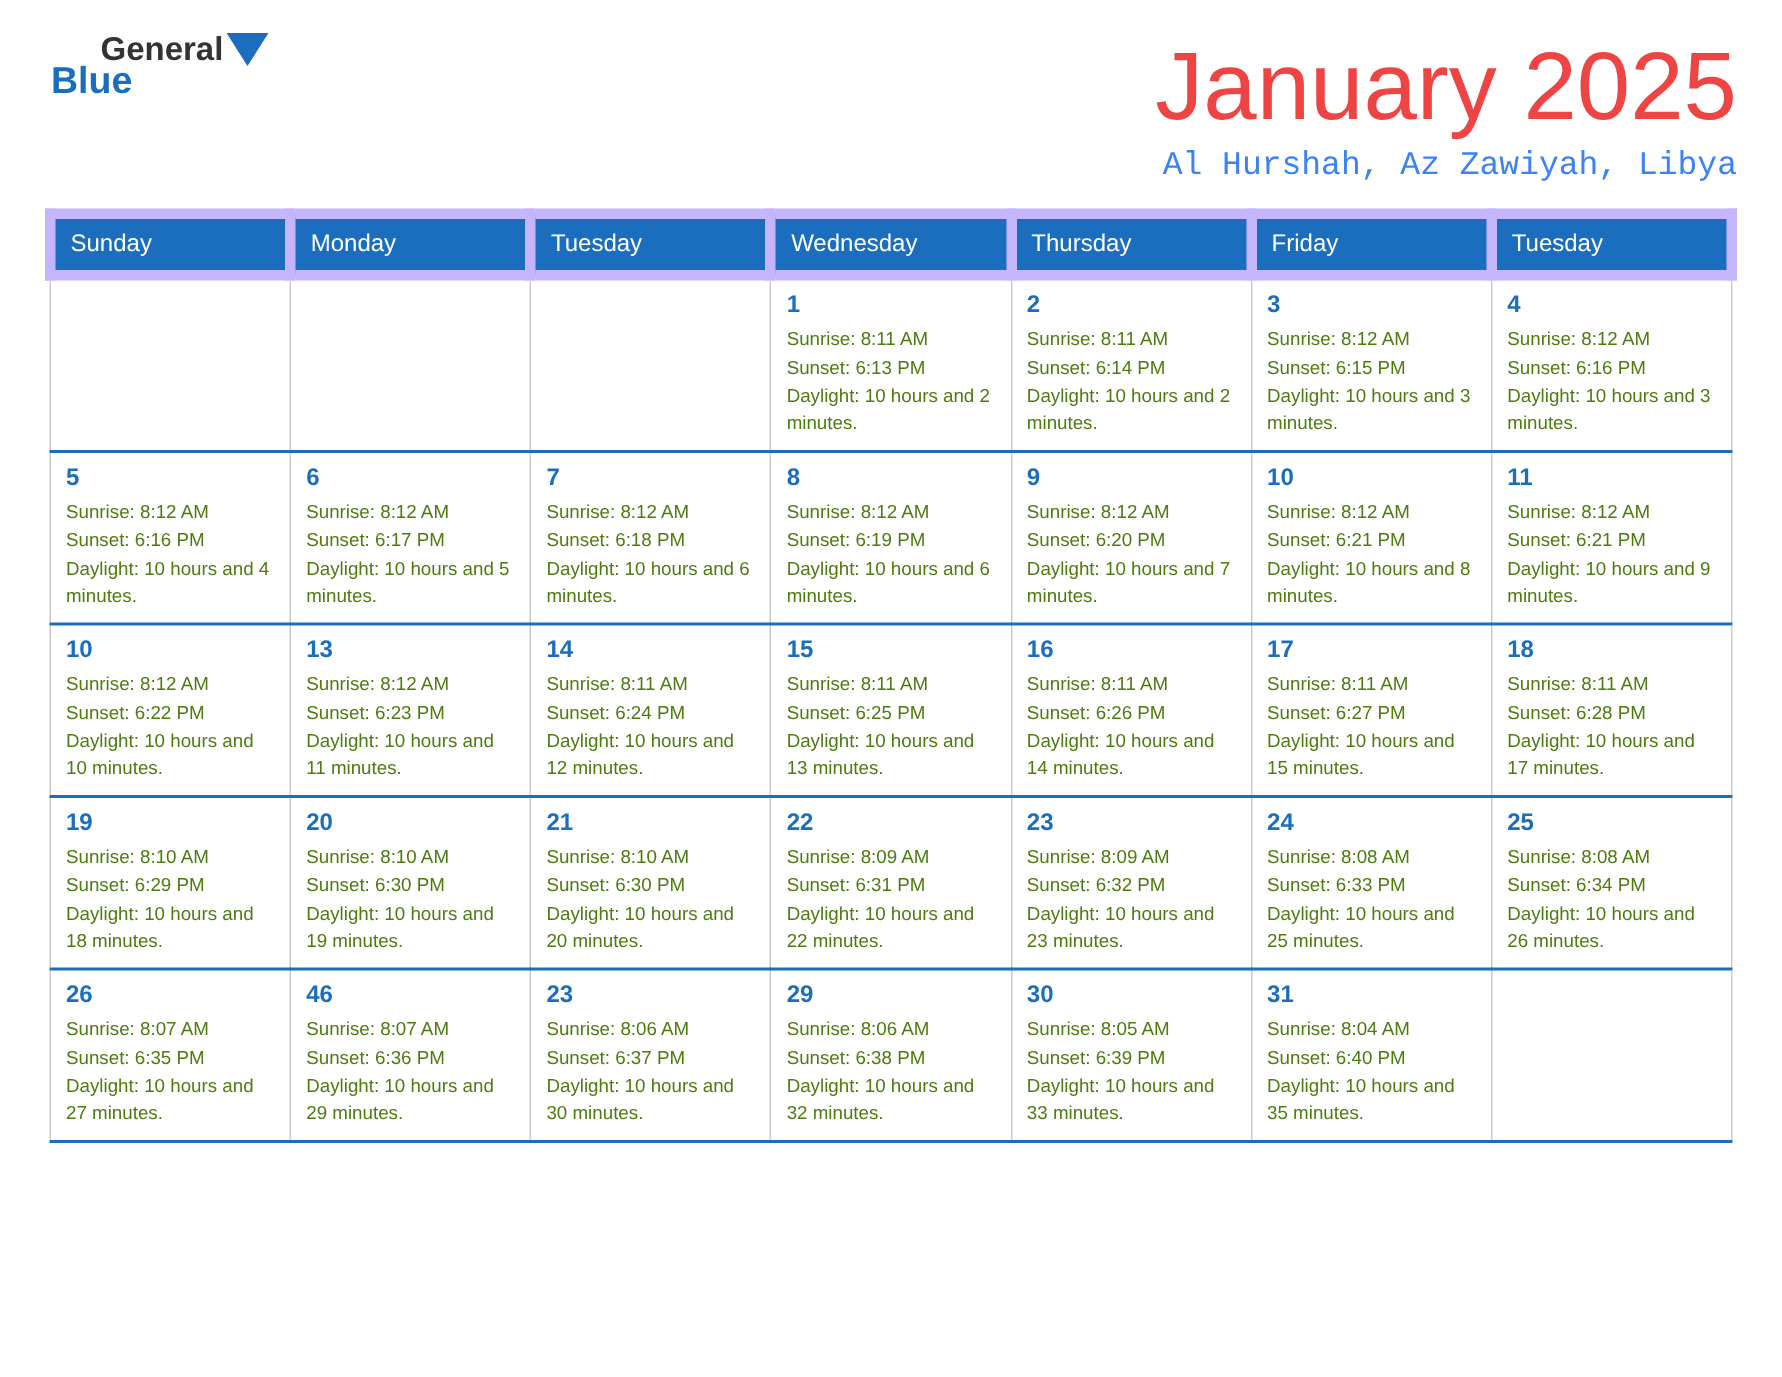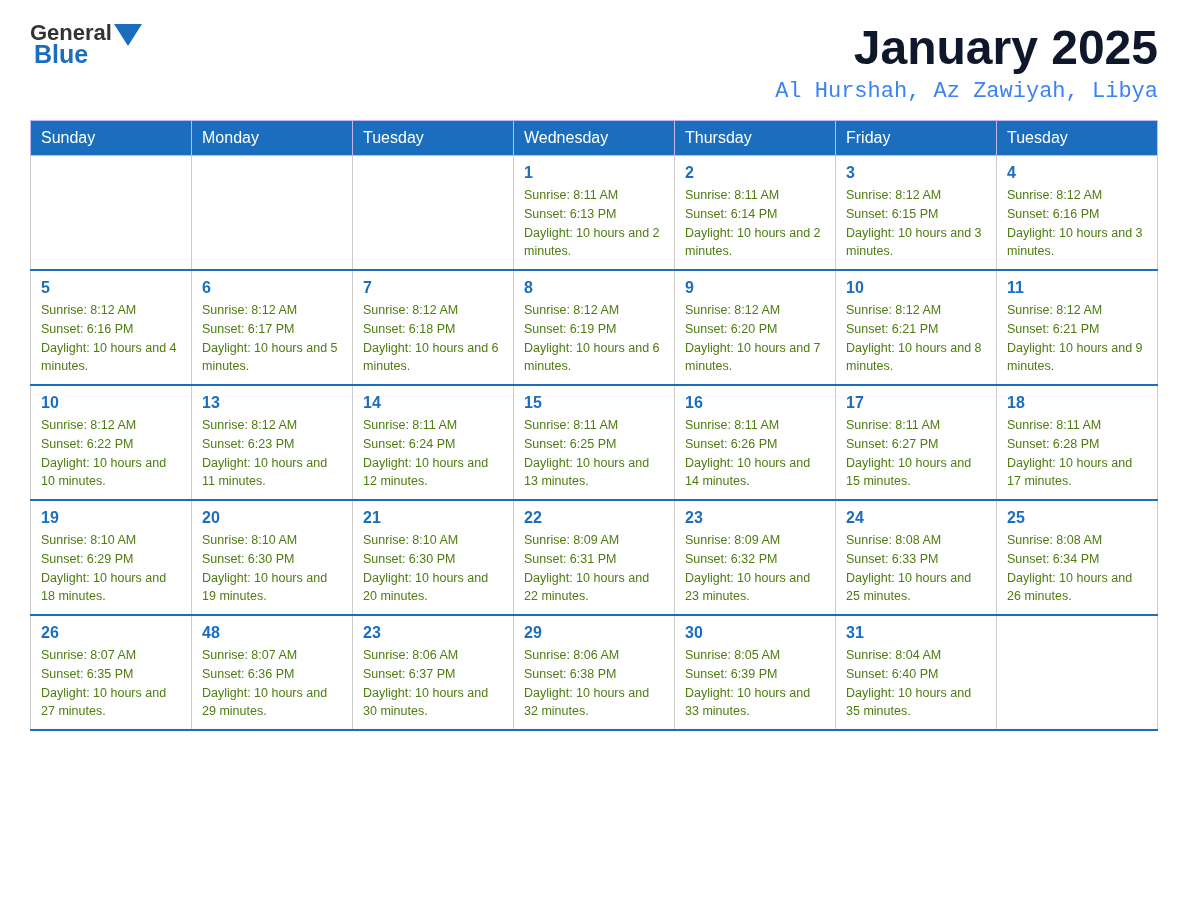--- a/index.html
+++ b/index.html
@@ -28,43 +28,43 @@
     }
     .logo-text-blue {
       font-size: 25px;
       font-weight: bold;
       color: #1a6ebd;
     }
     .title-area {
       text-align: right;
     }
     .calendar-title {
-      font-size: 48px;
-      font-weight: bold;
-      color: #0f172a;
+      font-size: 64px;
+      font-weight: normal;
+      color: #ef4444;
     }
     .calendar-subtitle {
       font-size: 22px;
       color: #3b82f6;
       margin-top: 4px;
       font-family: Liberation Mono, monospace;
     }
     .calendar {
       width: 100%;
       border-collapse: collapse;
       margin-top: 16px;
     }
     .calendar thead tr th {
       background: #1a6ebd;
       color: #fff;
       font-size: 16px;
       font-weight: normal;
       padding: 8px 10px;
       text-align: left;
-      border: 1px solid #c4b5fd;
+      border: 7px solid #c4b5fd;
     }
     .calendar tbody tr td {
       vertical-align: top;
       padding: 8px 10px;
       border: 1px solid #ccc;
       width: 14.28%;
       min-height: 100px;
       font-size: 13px;
       color: #333;
     }
@@ -86,21 +86,21 @@
     .calendar tbody tr {
       border-bottom: 2px solid #1a6ebd;
     }
   </style>
 </head>
 <body>
 
 <div class="header">
   <div class="logo">
     <div style="display:flex;flex-direction:column;align-items:flex-start;">
-      <div style="display:flex;align-items:flex-end;">
+      <div style="display:flex;align-items:flex-start;margin-left:37px;">
         <span class="logo-text-general">General</span>
         <svg width="28" height="22" viewBox="0 0 28 22" style="margin-left:2px;margin-top:2px;">
           <polygon points="0,0 28,0 14,22" fill="#1a6ebd"></polygon>
         </svg>
       </div>
       <span class="logo-text-blue" style="margin-top:-6px;margin-left:4px;">Blue</span>
     </div>
   </div>
   <div class="title-area">
     <div class="calendar-title">January 2025</div>
@@ -231,21 +231,21 @@
           <span class="day-num">25</span>
           <div class="day-info">Sunrise: 8:08 AM<br>Sunset: 6:34 PM<br>Daylight: 10 hours and 26 minutes.</div>
         </td>
       </tr>
       <tr>
         <td>
           <span class="day-num">26</span>
           <div class="day-info">Sunrise: 8:07 AM<br>Sunset: 6:35 PM<br>Daylight: 10 hours and 27 minutes.</div>
         </td>
         <td>
-          <span class="day-num">48</span>
+          <span class="day-num">46</span>
           <div class="day-info">Sunrise: 8:07 AM<br>Sunset: 6:36 PM<br>Daylight: 10 hours and 29 minutes.</div>
         </td>
         <td>
           <span class="day-num">23</span>
           <div class="day-info">Sunrise: 8:06 AM<br>Sunset: 6:37 PM<br>Daylight: 10 hours and 30 minutes.</div>
         </td>
         <td>
           <span class="day-num">29</span>
           <div class="day-info">Sunrise: 8:06 AM<br>Sunset: 6:38 PM<br>Daylight: 10 hours and 32 minutes.</div>
         </td>

